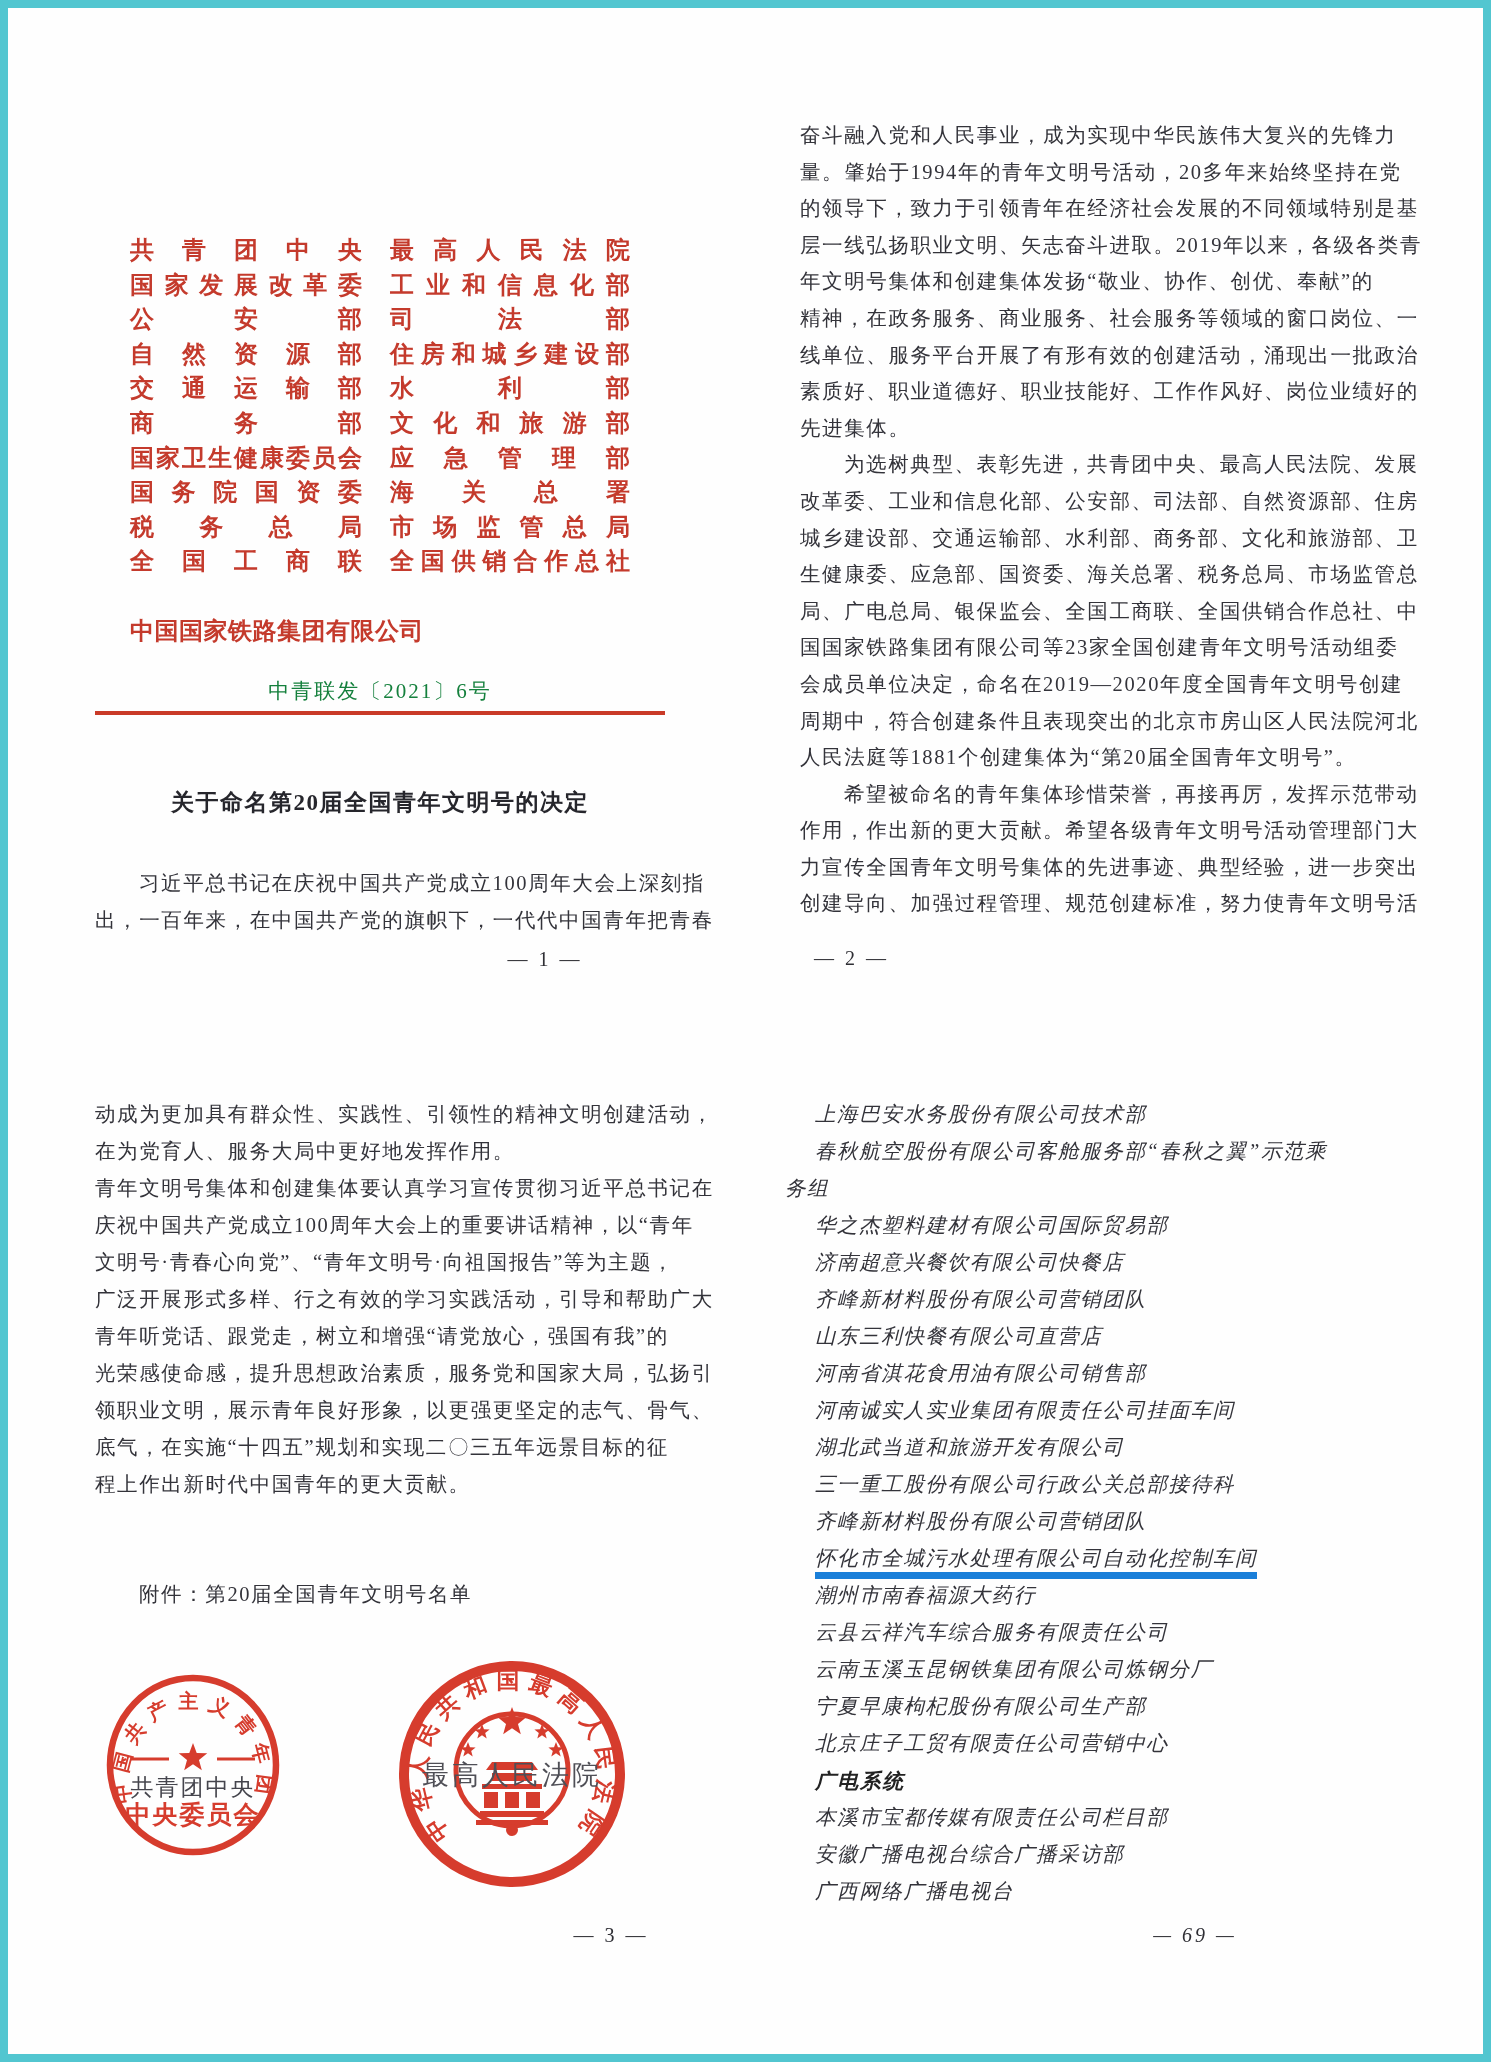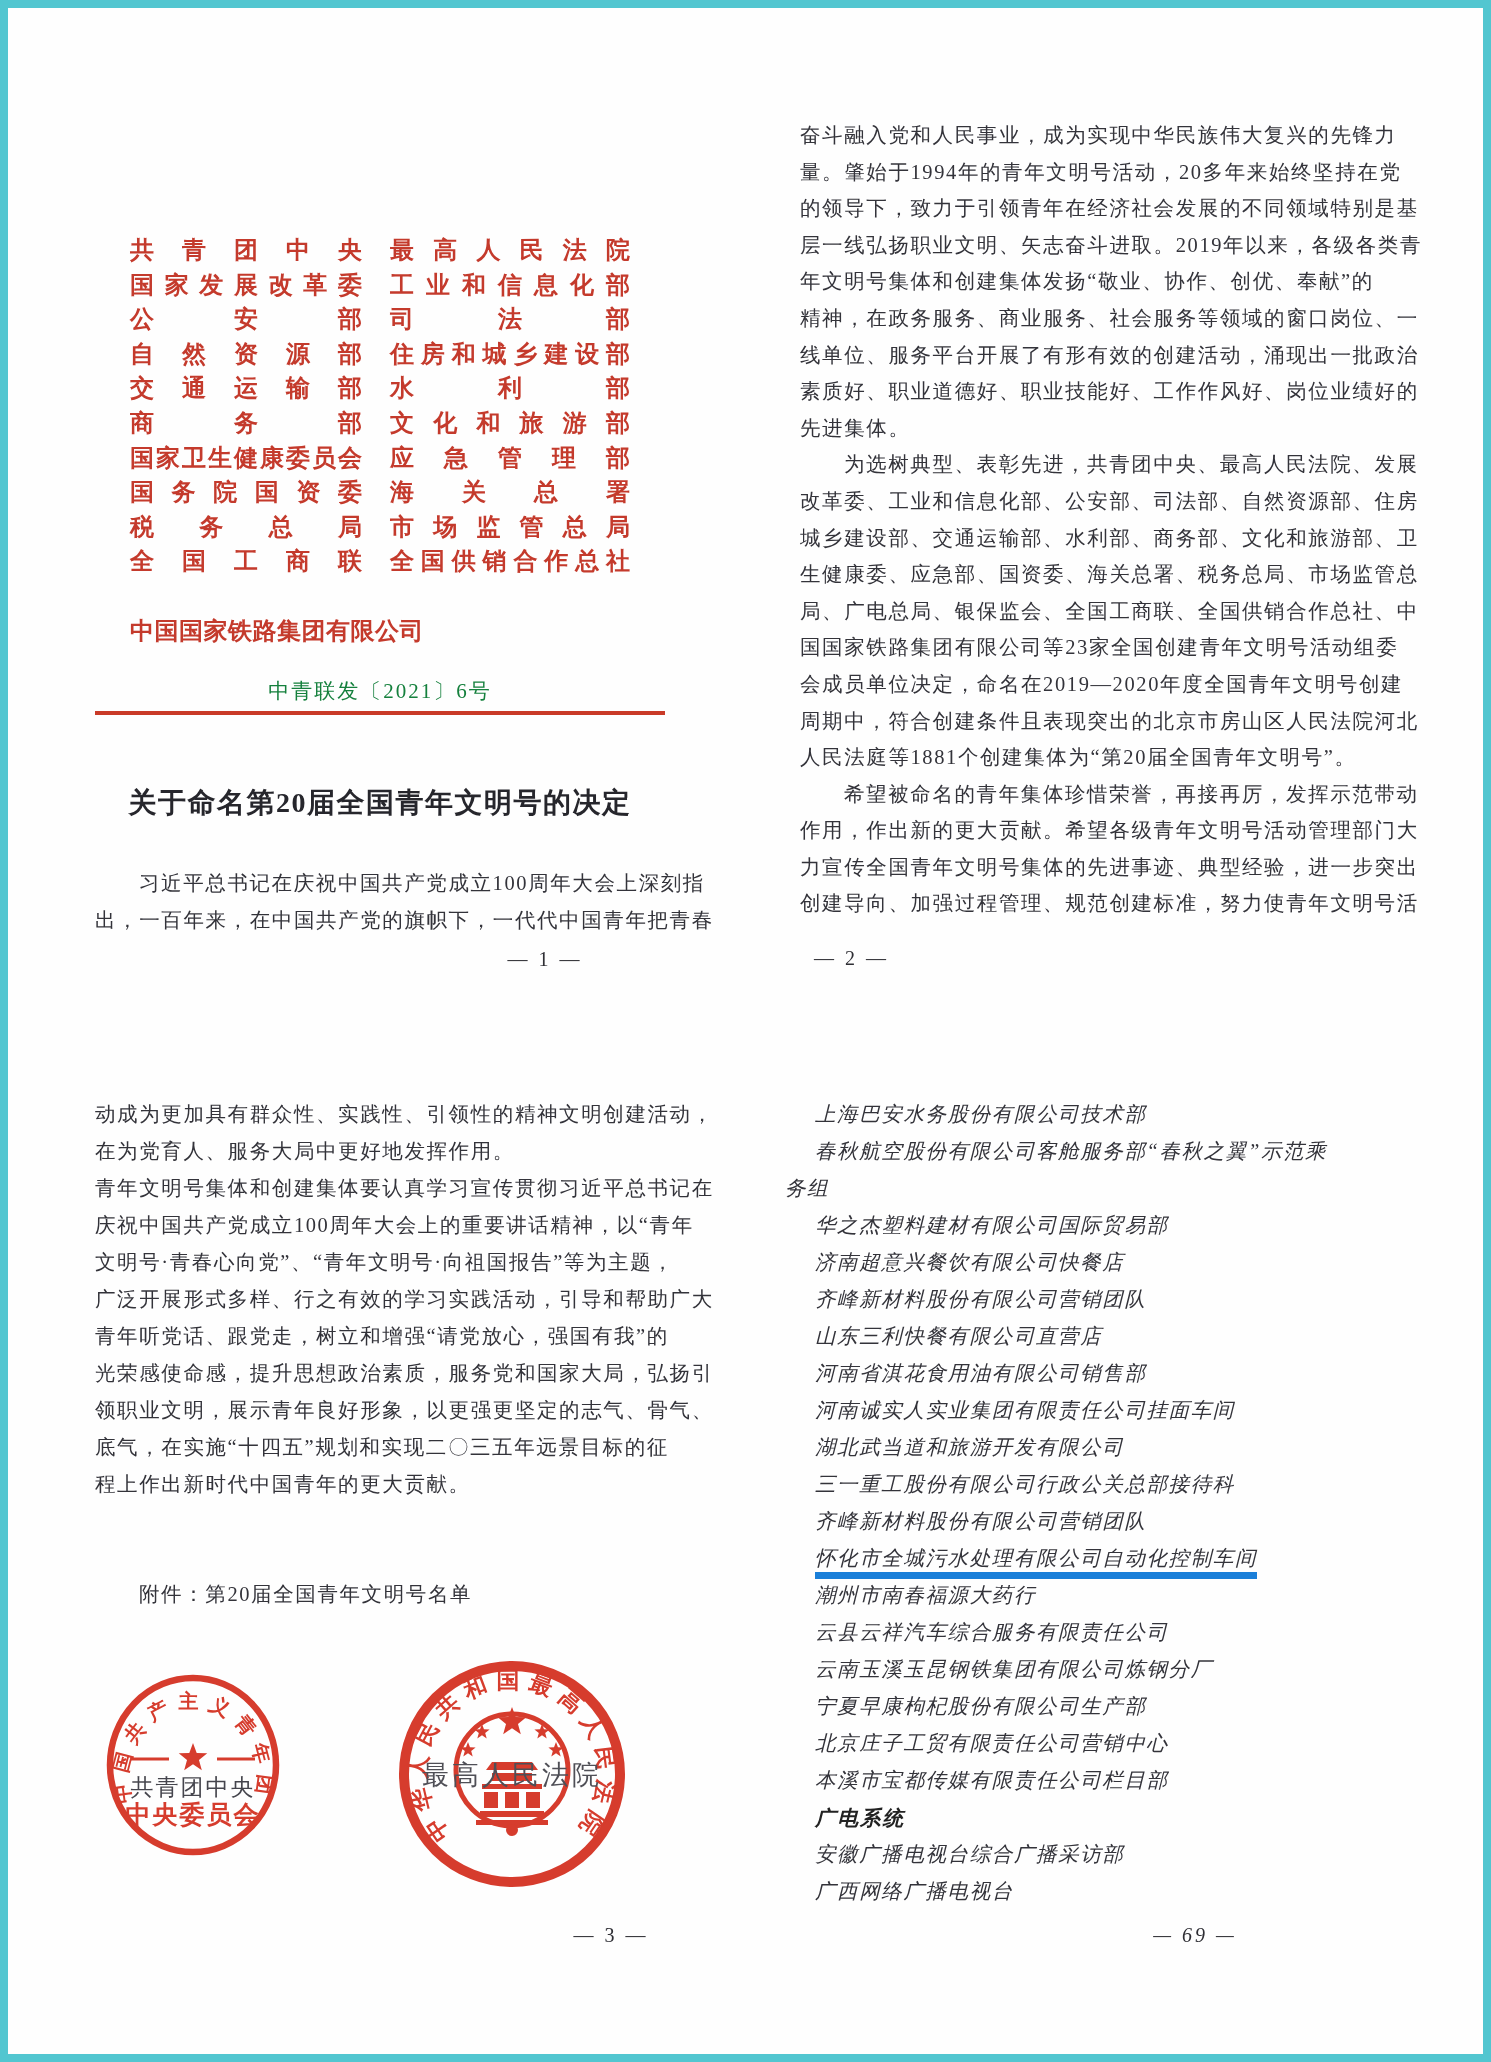--- a/index.html
+++ b/index.html
@@ -17,21 +17,21 @@
   .lh-row{height:34.6px;line-height:34.6px;padding-left:35px;white-space:nowrap;}
   .lh-cell{display:inline-block;vertical-align:top;text-align:justify;text-align-last:justify;
            font-weight:700;font-size:24px;color:#c43a2c;}
   .lh-cell.l{width:232px;margin-right:28px;}
   .lh-cell.r{width:240px;}
   .lh-tail{position:absolute;top:380.6px;left:0;padding-left:35px;height:34.6px;line-height:34.6px;
            font-weight:700;font-size:24px;color:#c43a2c;letter-spacing:0.5px;}
   .docnum{position:absolute;top:444px;left:0;right:0;text-align:center;font-size:21px;
           letter-spacing:2px;color:#15803d;}
   .redline{position:absolute;top:478px;left:0;width:100%;height:4px;background:#c93a28;}
-  .title{position:absolute;top:550px;left:0;right:0;margin:0;text-align:center;font-size:28px;
+  .title{position:absolute;top:550px;left:0;right:0;margin:0;text-align:center;font-size:23px;
          font-weight:700;letter-spacing:1.5px;color:#26262c;line-height:40px;}
 
   
   .bodytext{position:absolute;left:0;top:0;width:100%;}
   #p1 .bodytext{top:632px;}
   .tline{height:37px;line-height:37px;white-space:nowrap;font-size:20.5px;letter-spacing:1.6px;color:#33333a;}
   #p2 .tline{height:36.6px;line-height:36.6px;}
   .tline.indent{text-indent:44px;}
   #p4 .tline.indent{text-indent:30px;}
   .tline.bold{font-weight:700;font-family:"Liberation Sans","DejaVu Sans",sans-serif;
@@ -186,20 +186,20 @@
         <div class="tline indent">河南诚实人实业集团有限责任公司挂面车间</div>
         <div class="tline indent">湖北武当道和旅游开发有限公司</div>
         <div class="tline indent">三一重工股份有限公司行政公关总部接待科</div>
         <div class="tline indent">齐峰新材料股份有限公司营销团队</div>
         <div class="tline indent"><span class="hl">怀化市全城污水处理有限公司自动化控制车间</span></div>
         <div class="tline indent">潮州市南春福源大药行</div>
         <div class="tline indent">云县云祥汽车综合服务有限责任公司</div>
         <div class="tline indent">云南玉溪玉昆钢铁集团有限公司炼钢分厂</div>
         <div class="tline indent">宁夏早康枸杞股份有限公司生产部</div>
         <div class="tline indent">北京庄子工贸有限责任公司营销中心</div>
+        <div class="tline indent bold">广电系统</div>
         <div class="tline indent">本溪市宝都传媒有限责任公司栏目部</div>
-        <div class="tline indent bold">广电系统</div>
         <div class="tline indent">安徽广播电视台综合广播采访部</div>
         <div class="tline indent">广西网络广播电视台</div>
       </div>
     <div class="pagenum pn4">— 69 —</div>
   </section>
 </div>
 
 </body></html>

